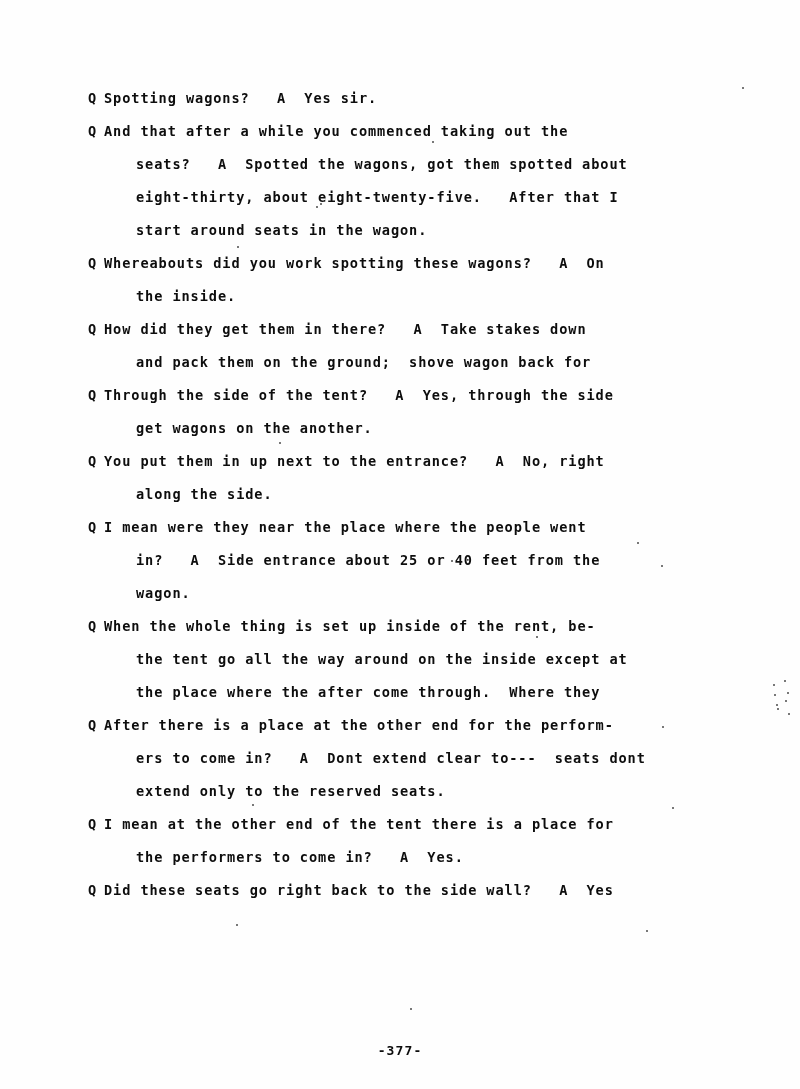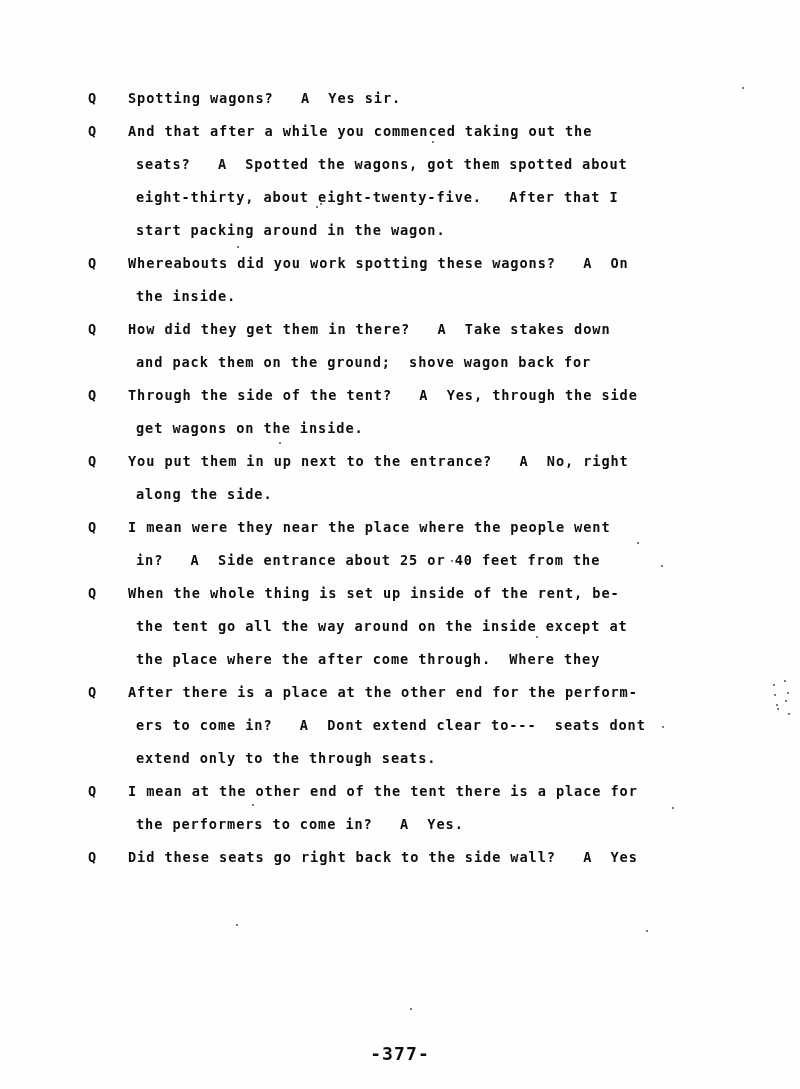--- a/index.html
+++ b/index.html
@@ -47,34 +47,34 @@
     left: 0;
     top: 0;
     width: 32px;
     font-family: "DejaVu Sans Mono", monospace;
     font-size: 13.6px;
     font-weight: 700;
     color: #0d0d0d;
   }
   .line-text {
     display: block;
-    margin-left: 40px;
+    margin-left: 16px;
     white-space: pre;
   }
   .doc-line.continuation .line-text {
     margin-left: 48px;
   }
   #page-number {
     position: absolute;
     left: 0;
     right: 0;
     top: 1043px;
     text-align: center;
     font-family: "DejaVu Sans Mono", monospace;
-    font-size: 18px;
+    font-size: 13px;
     letter-spacing: 1.1px;
     font-weight: 700;
     color: #0d0d0d;
   }
   
   .speck {
     position: absolute;
     background: #2b2b2b;
     width: 2px;
     height: 2px;
@@ -86,37 +86,38 @@
 <body>
 
 <div id="page">
   <div id="page-surface"></div>
 
   <div id="transcript-body">
       <div class="doc-line"><span class="speaker-mark">Q</span><span class="line-text">Spotting wagons?   A  Yes sir.</span></div>
       <div class="doc-line"><span class="speaker-mark">Q</span><span class="line-text">And that after a while you commenced taking out the</span></div>
       <div class="doc-line continuation"><span class="speaker-mark"></span><span class="line-text">seats?   A  Spotted the wagons, got them spotted about</span></div>
       <div class="doc-line continuation"><span class="speaker-mark"></span><span class="line-text">eight-thirty, about eight-twenty-five.   After that I</span></div>
-      <div class="doc-line continuation"><span class="speaker-mark"></span><span class="line-text">start packing around in the wagon.</span></div>
+      <div class="doc-line continuation"><span class="speaker-mark"></span><span class="line-text">start around seats in the wagon.</span></div>
       <div class="doc-line"><span class="speaker-mark">Q</span><span class="line-text">Whereabouts did you work spotting these wagons?   A  On</span></div>
       <div class="doc-line continuation"><span class="speaker-mark"></span><span class="line-text">the inside.</span></div>
       <div class="doc-line"><span class="speaker-mark">Q</span><span class="line-text">How did they get them in there?   A  Take stakes down</span></div>
       <div class="doc-line continuation"><span class="speaker-mark"></span><span class="line-text">and pack them on the ground;  shove wagon back for</span></div>
       <div class="doc-line"><span class="speaker-mark">Q</span><span class="line-text">Through the side of the tent?   A  Yes, through the side</span></div>
-      <div class="doc-line continuation"><span class="speaker-mark"></span><span class="line-text">get wagons on the inside.</span></div>
+      <div class="doc-line continuation"><span class="speaker-mark"></span><span class="line-text">get wagons on the another.</span></div>
       <div class="doc-line"><span class="speaker-mark">Q</span><span class="line-text">You put them in up next to the entrance?   A  No, right</span></div>
       <div class="doc-line continuation"><span class="speaker-mark"></span><span class="line-text">along the side.</span></div>
       <div class="doc-line"><span class="speaker-mark">Q</span><span class="line-text">I mean were they near the place where the people went</span></div>
       <div class="doc-line continuation"><span class="speaker-mark"></span><span class="line-text">in?   A  Side entrance about 25 or 40 feet from the</span></div>
+      <div class="doc-line continuation"><span class="speaker-mark"></span><span class="line-text">wagon.</span></div>
       <div class="doc-line"><span class="speaker-mark">Q</span><span class="line-text">When the whole thing is set up inside of the rent, be-</span></div>
       <div class="doc-line continuation"><span class="speaker-mark"></span><span class="line-text">the tent go all the way around on the inside except at</span></div>
       <div class="doc-line continuation"><span class="speaker-mark"></span><span class="line-text">the place where the after come through.  Where they</span></div>
       <div class="doc-line"><span class="speaker-mark">Q</span><span class="line-text">After there is a place at the other end for the perform-</span></div>
       <div class="doc-line continuation"><span class="speaker-mark"></span><span class="line-text">ers to come in?   A  Dont extend clear to---  seats dont</span></div>
-      <div class="doc-line continuation"><span class="speaker-mark"></span><span class="line-text">extend only to the through seats.</span></div>
+      <div class="doc-line continuation"><span class="speaker-mark"></span><span class="line-text">extend only to the reserved seats.</span></div>
       <div class="doc-line"><span class="speaker-mark">Q</span><span class="line-text">I mean at the other end of the tent there is a place for</span></div>
       <div class="doc-line continuation"><span class="speaker-mark"></span><span class="line-text">the performers to come in?   A  Yes.</span></div>
       <div class="doc-line"><span class="speaker-mark">Q</span><span class="line-text">Did these seats go right back to the side wall?   A  Yes</span></div>
     </div>
 
   <div id="page-number">-377-</div>
 
   <div id="speckle-layer">
       <div class="speck" style="left: 784px; top: 680px;"></div>
       <div class="speck" style="left: 773px; top: 684px;"></div>

